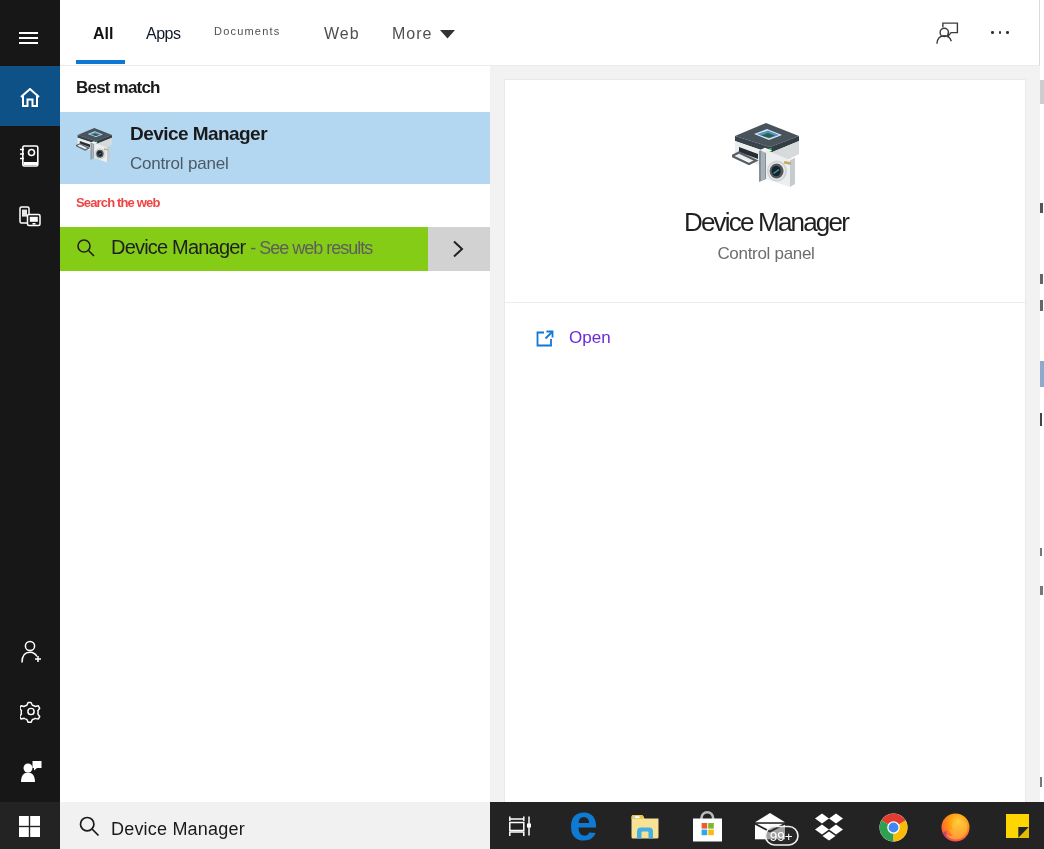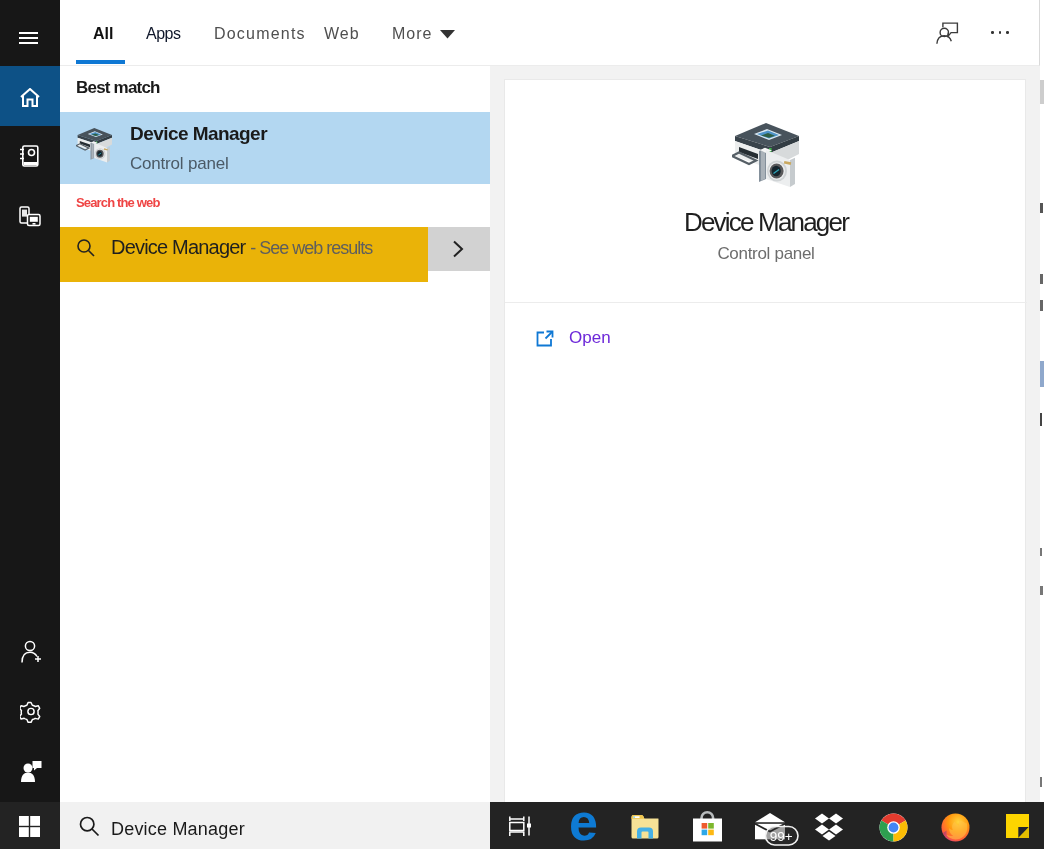--- a/index.html
+++ b/index.html
@@ -21,21 +21,21 @@
   <div class="abs" style="left:1040px;top:413px;width:2px;height:13px;background:#444;"></div>
   <div class="abs" style="left:1040px;top:548px;width:2px;height:8px;background:#777;"></div>
   <div class="abs" style="left:1040px;top:586px;width:3px;height:9px;background:#777;"></div>
   <div class="abs" style="left:1040px;top:777px;width:2px;height:10px;background:#777;"></div>
 
   <div class="abs" style="left:1039px;top:0;width:1.4px;height:802px;background:#d7d7d7;"></div>
 
   <div class="abs" style="left:60px;top:0;width:980px;height:66px;background:#fff;border-bottom:1px solid #ececec;border-right:1px solid #d9d9d9;">
     <div class="abs" style="left:33px;top:25px;font-size:16px;font-weight:700;color:#111;">All</div>
     <div class="abs" style="left:86px;top:25px;font-size:16px;color:#0f172a;letter-spacing:-0.5px;">Apps</div>
-    <div class="abs" style="left:154px;top:25px;font-size:16px;color:#4f4f4f;letter-spacing:1.2px;">Documents</div>
+    <div class="abs" style="left:154px;top:25px;font-size:11px;color:#4f4f4f;letter-spacing:1.2px;">Documents</div>
     <div class="abs" style="left:264px;top:25px;font-size:16px;color:#4f4f4f;letter-spacing:1px;">Web</div>
     <div class="abs" style="left:332px;top:25px;font-size:16px;color:#4f4f4f;letter-spacing:1px;">More</div>
     <svg class="abs" style="left:380px;top:30px;" width="15" height="9">
         <polygon points="0,0 15,0 7.5,8.5" fill="#333"></polygon>
       </svg>
     <div class="abs" style="left:16px;top:60px;width:49px;height:4px;background:#0f78d4;"></div>
 
     <svg class="abs" style="left:876px;top:21px;" width="23" height="24" viewBox="0 0 23 24">
       <circle cx="8.3" cy="11.4" r="4.2" fill="none" stroke="#3c3c3c" stroke-width="1.4"></circle>
       <path d="M0.9,22.8 C1.3,17.2 4.4,14.7 8.3,14.7 C11.6,14.7 14.3,16.6 15.3,20.3" fill="none" stroke="#3c3c3c" stroke-width="1.4"></path>
@@ -72,21 +72,21 @@
           <ellipse cx="23.939705882352943" cy="25.764705882352942" rx="3.7573529411764706" ry="4.079411764705882" fill="#59595b"></ellipse>
           <ellipse cx="23.725" cy="25.764705882352942" rx="2.469117647058823" ry="2.791176470588235" fill="#15242c"></ellipse>
           <path d="M22.275735294117645,27.106617647058822 L25.227941176470587,24.95955882352941" stroke="#2fa0b4" stroke-width="0.8051470588235294"></path>
           <rect x="27.91176470588235" y="20.665441176470587" width="3.7573529411764706" height="1.3955882352941176" fill="#c9a961" transform="rotate(12 29.52205882352941 21.470588235294116)"></rect>
         </svg>
       <div class="abs" style="left:70px;top:11px;font-size:19px;font-weight:700;color:#1a1a1a;letter-spacing:-0.55px;">Device Manager</div>
       <div class="abs" style="left:70px;top:41.5px;font-size:17px;color:#4b5a66;letter-spacing:-0.2px;">Control panel</div>
     </div>
     <div class="abs" style="left:16px;top:129px;font-size:13px;font-weight:700;color:#ef4444;letter-spacing:-0.85px;">Search the web</div>
 
-    <div class="abs" style="left:0;top:161px;width:368px;height:55px;background:#eab308;">
+    <div class="abs" style="left:0;top:161px;width:368px;height:44px;background:#84cc16;">
       <svg class="abs" style="left:16px;top:11px;" width="20" height="20" viewBox="0 0 20 20">
         <circle cx="8" cy="8" r="6" fill="none" stroke="#222" stroke-width="1.6"></circle>
         <line x1="12.5" y1="12.5" x2="18" y2="18" stroke="#222" stroke-width="1.6"></line>
       </svg>
       <div class="abs" style="left:51px;top:8.5px;font-size:20px;color:#1f1f1f;letter-spacing:-0.8px;">Device Manager <span style="font-size:18px;color:#5e5e5e;letter-spacing:-1px;">- See web results</span></div>
     </div>
     <div class="abs" style="left:368px;top:161px;width:62px;height:44px;background:#d2d2d2;">
       <svg class="abs" style="left:24px;top:13px;" width="12" height="18" viewBox="0 0 12 18">
         <polyline points="2,1.5 10,9 2,16.5" fill="none" stroke="#222" stroke-width="2"></polyline>
       </svg>

